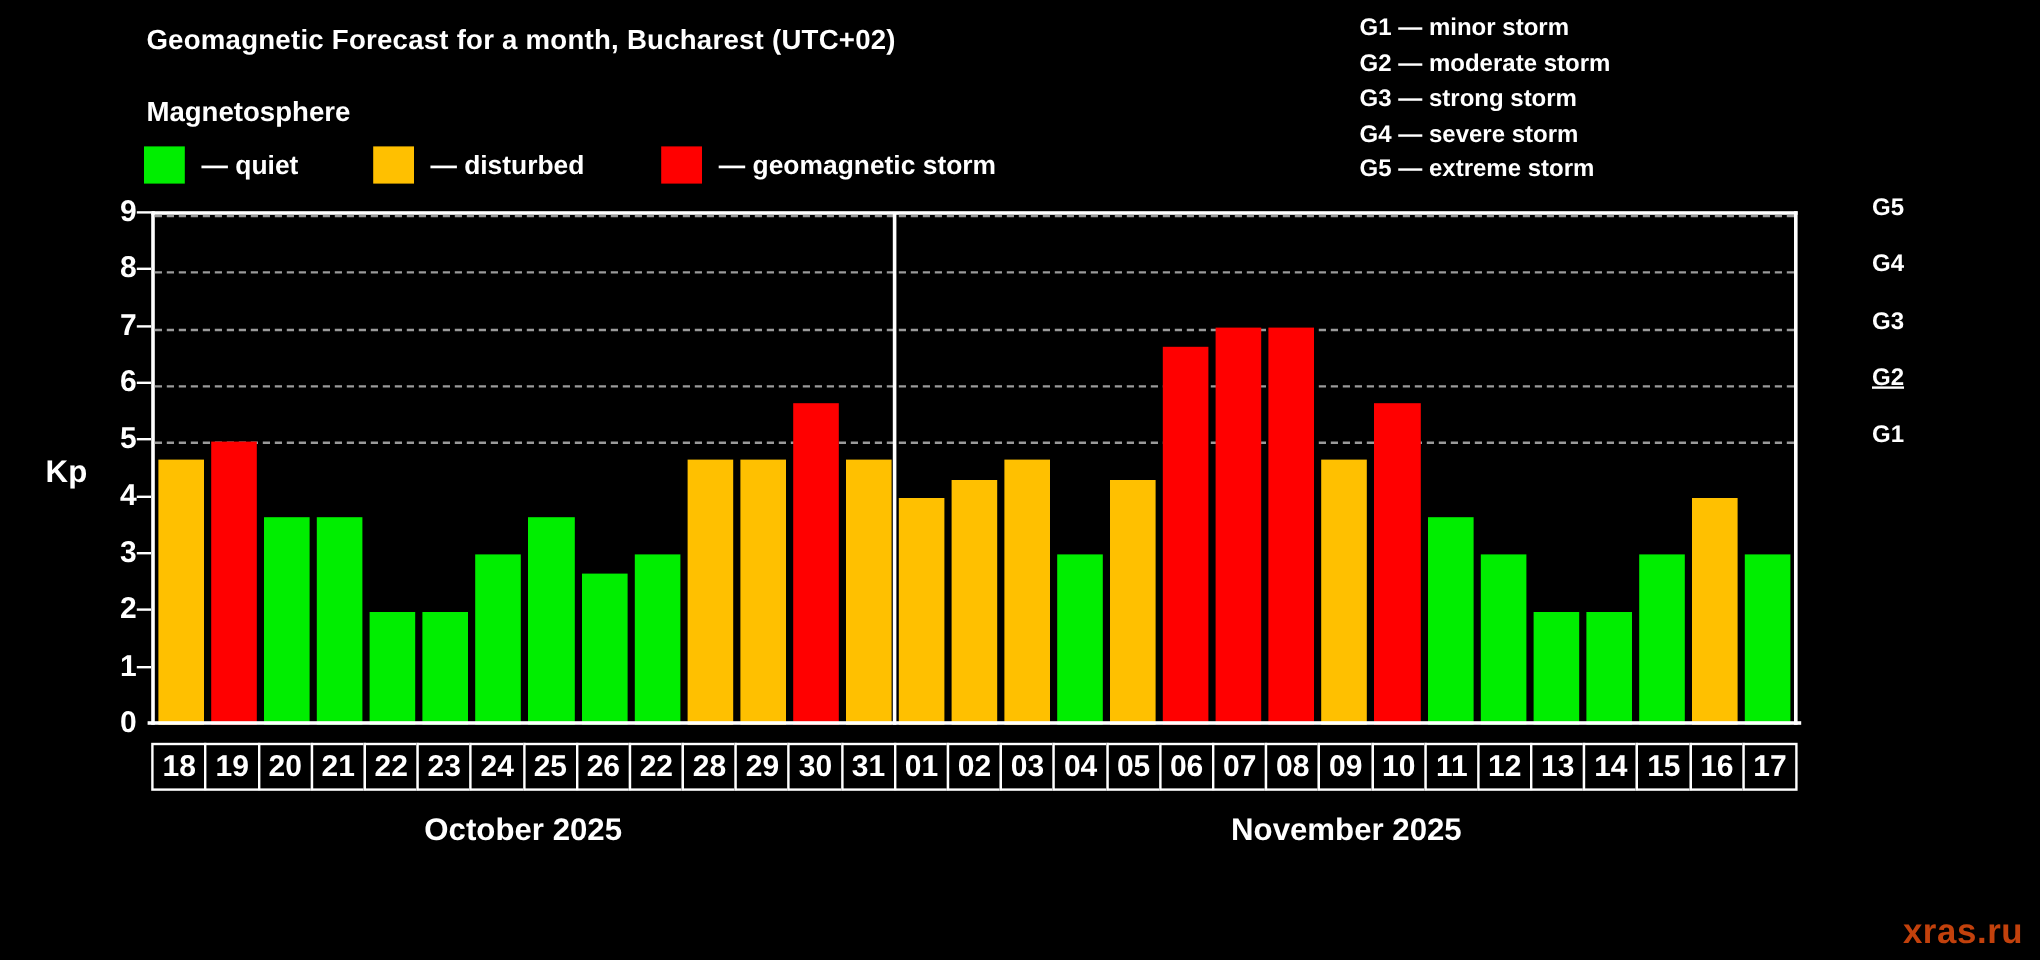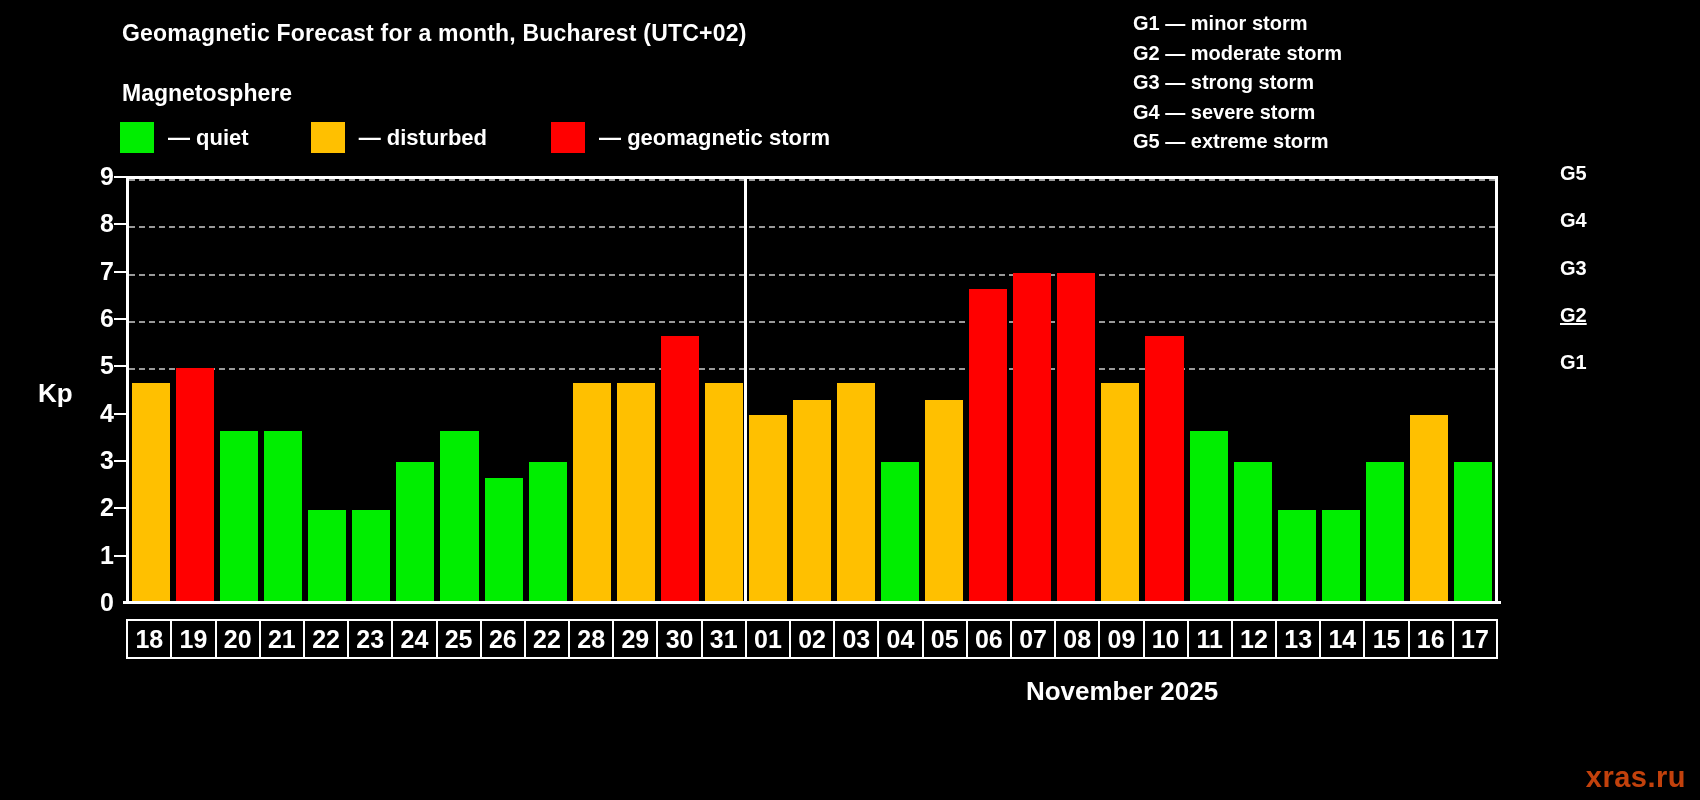--- a/index.html
+++ b/index.html
@@ -263,17 +263,18 @@
       <div class="datecell">11</div>
       <div class="datecell">12</div>
       <div class="datecell">13</div>
       <div class="datecell">14</div>
       <div class="datecell">15</div>
       <div class="datecell">16</div>
       <div class="datecell">17</div>
     </div>
 
   <div class="monthrow">
+    <div class="month oct">October 2025</div>
     <div class="month nov">November 2025</div>
   </div>
 
   <div class="watermark">xras.ru</div>
 </div>
 
 </body></html>

